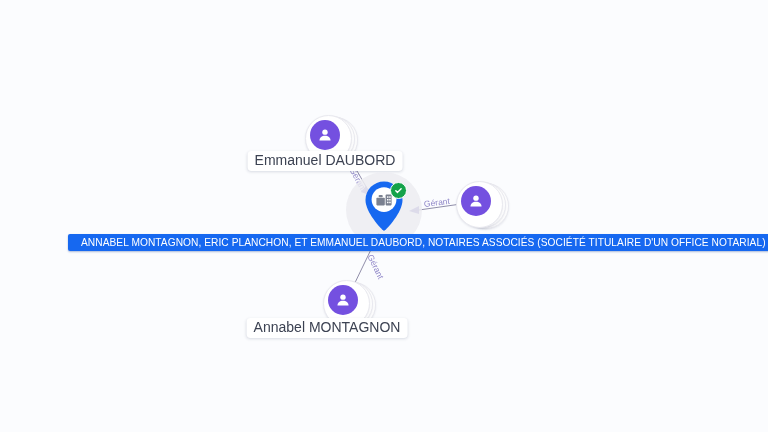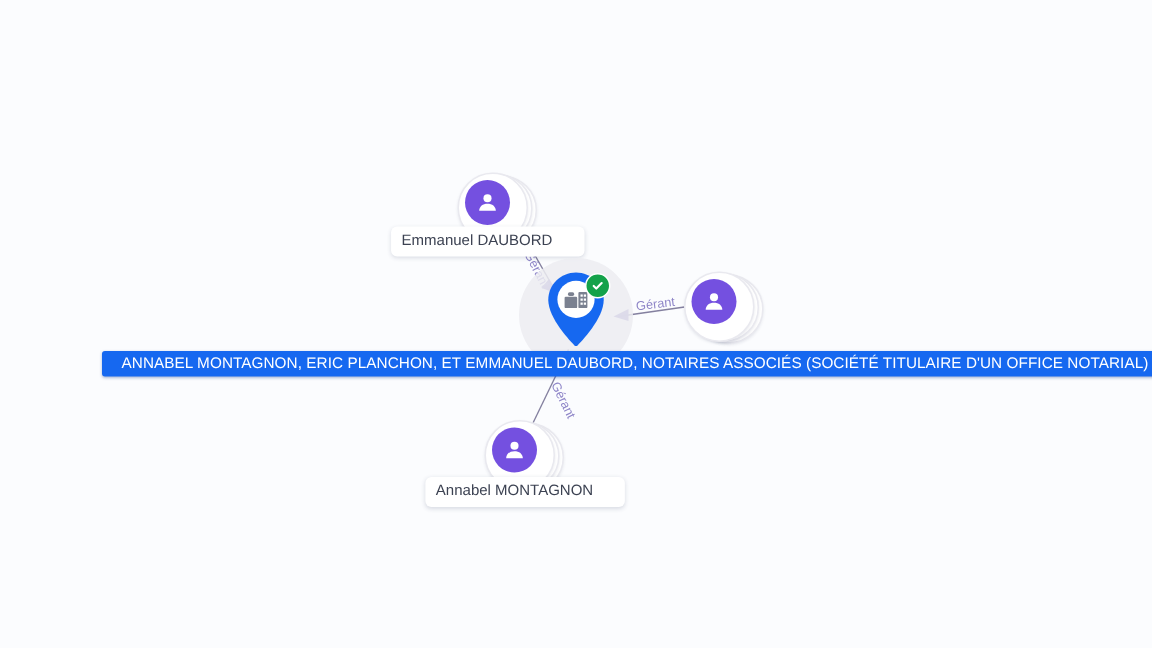--- a/index.html
+++ b/index.html
@@ -94,22 +94,22 @@
     align-items: center;
     justify-content: center;
   }
 
   
   .node-label {
     position: absolute;
     transform: translate(-50%, 0);
     background: #ffffff;
     border-radius: 4px;
-    padding: 3px 21px 4px 7px;
-    font-size: 10px;
+    padding: 3px 7px 4px 7px;
+    font-size: 14px;
     color: #3c4252;
     white-space: nowrap;
     box-shadow: 0 1px 3px rgba(40,50,90,.16);
     line-height: 13px;
   }
 
   
   #company-label-bar {
     position: absolute;
     left: 68px;
@@ -187,21 +187,21 @@
     <div class="halo-ring halo-r3"></div>
     <div class="halo-ring halo-r2"></div>
     <div class="halo-ring halo-r1"></div>
     <div class="person-disc">
       <svg width="18" height="18" viewBox="0 0 24 24" fill="#ffffff">
         <circle cx="12" cy="8.2" r="3.6"></circle>
         <path d="M4.6 19.4c0-4.1 3.3-6.4 7.4-6.4s7.4 2.3 7.4 6.4z"></path>
       </svg>
     </div>
   </div>
-  <div class="node-label" style="left:350px; top:318px;">Annabel MONTAGNON</div>
+  <div class="node-label" style="left:327px; top:318px;">Annabel MONTAGNON</div>
 
   <div id="company-node">
     <div id="company-halo"></div>
 
     <svg id="company-pin" viewBox="0 0 42 52">
       <path d="M21 1.6c-10.2 0-18.5 8.2-18.5 18.3 0 12.6 15.4 28.3 17.3 30.2a1.7 1.7 0 0 0 2.4 0c1.9-1.9 17.3-17.6 17.3-30.2C39.5 9.8 31.2 1.6 21 1.6z" fill="#1668f0"></path>
       <circle cx="21" cy="19.6" r="12.4" fill="#ffffff"></circle>
       <g fill="#7b8190">
         <rect x="13.4" y="17.8" width="8.4" height="7.6" rx="0.8"></rect>
         <rect x="22.6" y="14.6" width="6.0" height="10.8" rx="0.8"></rect>

